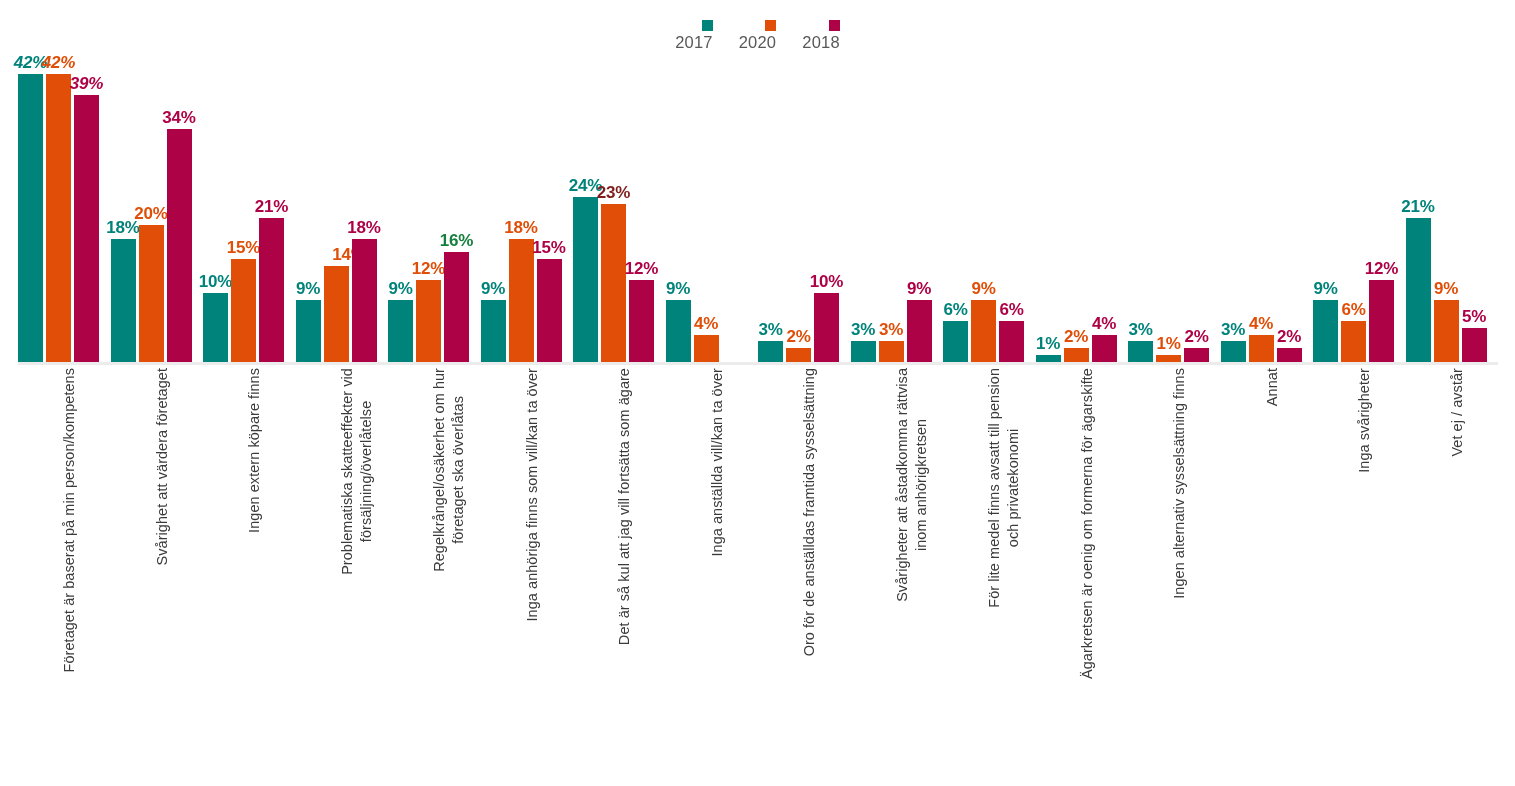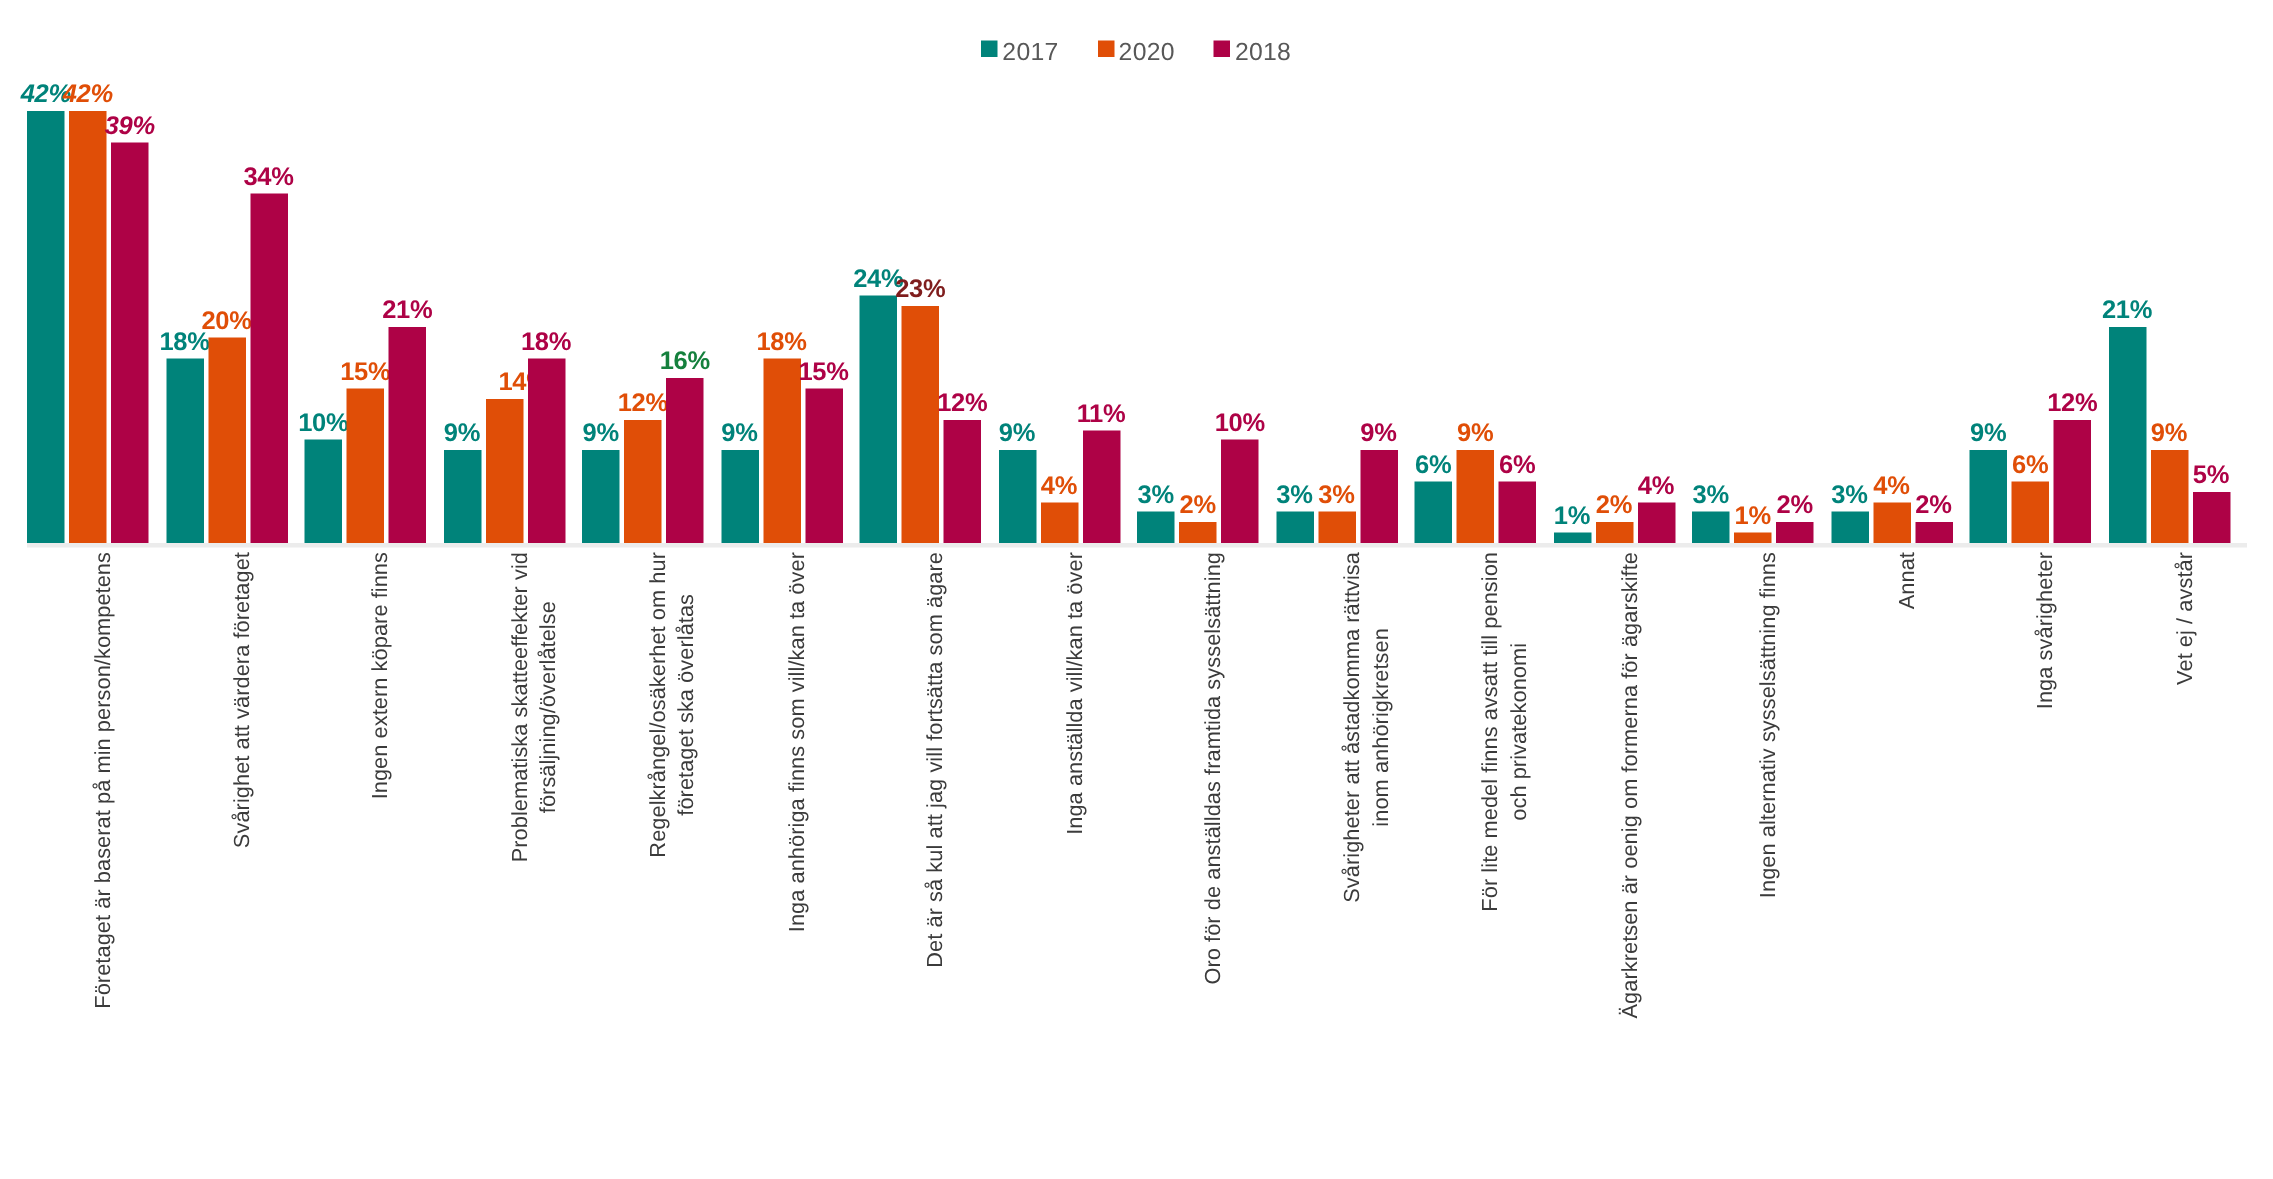--- a/index.html
+++ b/index.html
@@ -28,22 +28,23 @@
     left: 0;
     width: 1515px;
     display: flex;
     justify-content: center;
     align-items: center;
     gap: 26px;
     height: 22px;
   }
   .legend-item {
     display: flex;
-    align-items: flex-start;
+    align-items: flex-end;
     gap: 3px;
+    flex-direction: column;
   }
   .legend-swatch {
     width: 11px;
     height: 11px;
     display: block;
   }
   .legend-label {
     font-size: 16.5px;
     color: #585858;
     letter-spacing: 0.2px;
@@ -257,24 +258,20 @@
         </div>
         <div class="group" style="width: 92.5px;">
           <div class="bar-wrap">
             <div class="bar-label" style="color: rgb(0, 131, 122); bottom: 64.7143px;">9%</div>
             <div class="bar" style="height: 61.7143px; background: rgb(0, 131, 122);"></div>
           </div>
           <div class="bar-wrap">
             <div class="bar-label" style="color: rgb(224, 78, 7); bottom: 30.4286px;">4%</div>
             <div class="bar" style="height: 27.4286px; background: rgb(224, 78, 7);"></div>
           </div>
-          <div class="bar-wrap">
-            <div class="bar-label" style="color: rgb(174, 2, 70); bottom: 78.4286px;">11%</div>
-            <div class="bar" style="height: 75.4286px; background: rgb(174, 2, 70);"></div>
-          </div>
         </div>
         <div class="group" style="width: 92.5px;">
           <div class="bar-wrap">
             <div class="bar-label" style="color: rgb(0, 131, 122); bottom: 23.5714px;">3%</div>
             <div class="bar" style="height: 20.5714px; background: rgb(0, 131, 122);"></div>
           </div>
           <div class="bar-wrap">
             <div class="bar-label" style="color: rgb(224, 78, 7); bottom: 16.7143px;">2%</div>
             <div class="bar" style="height: 13.7143px; background: rgb(224, 78, 7);"></div>
           </div>

